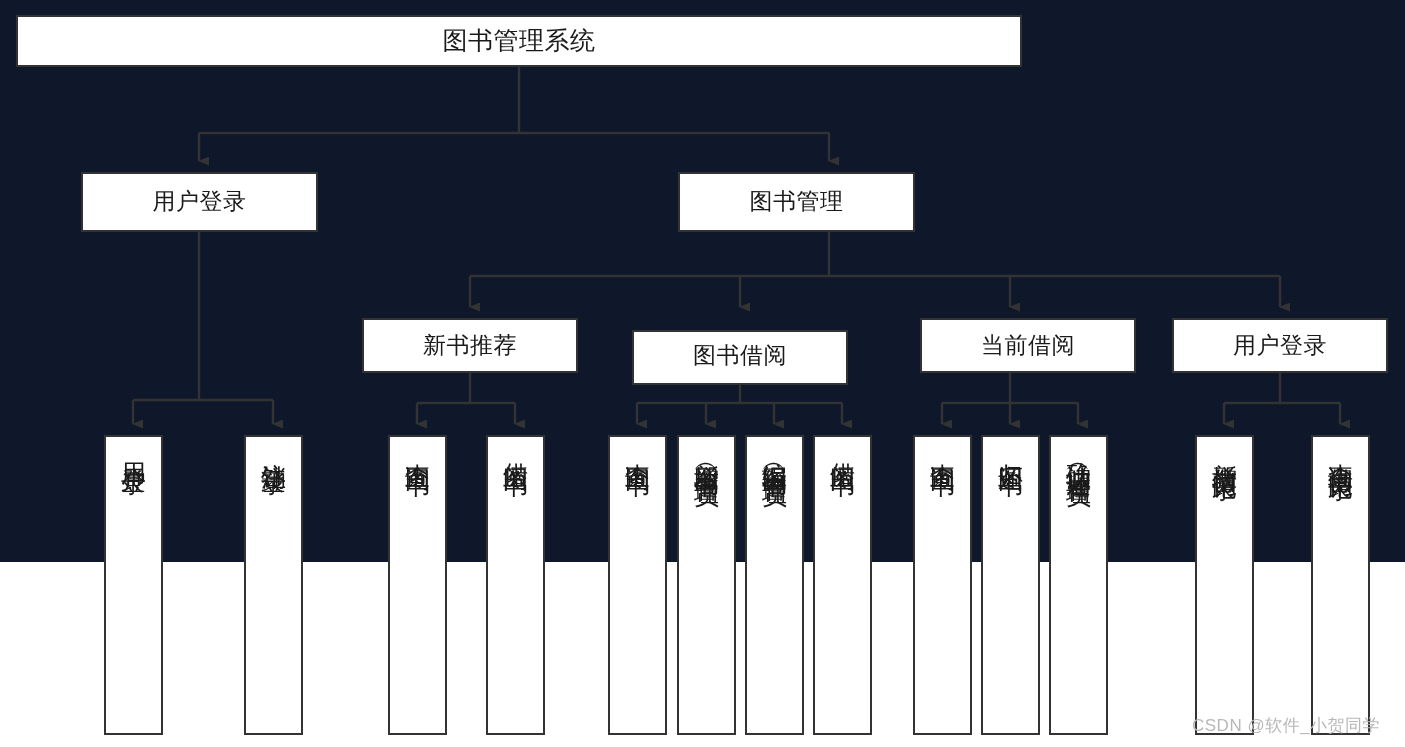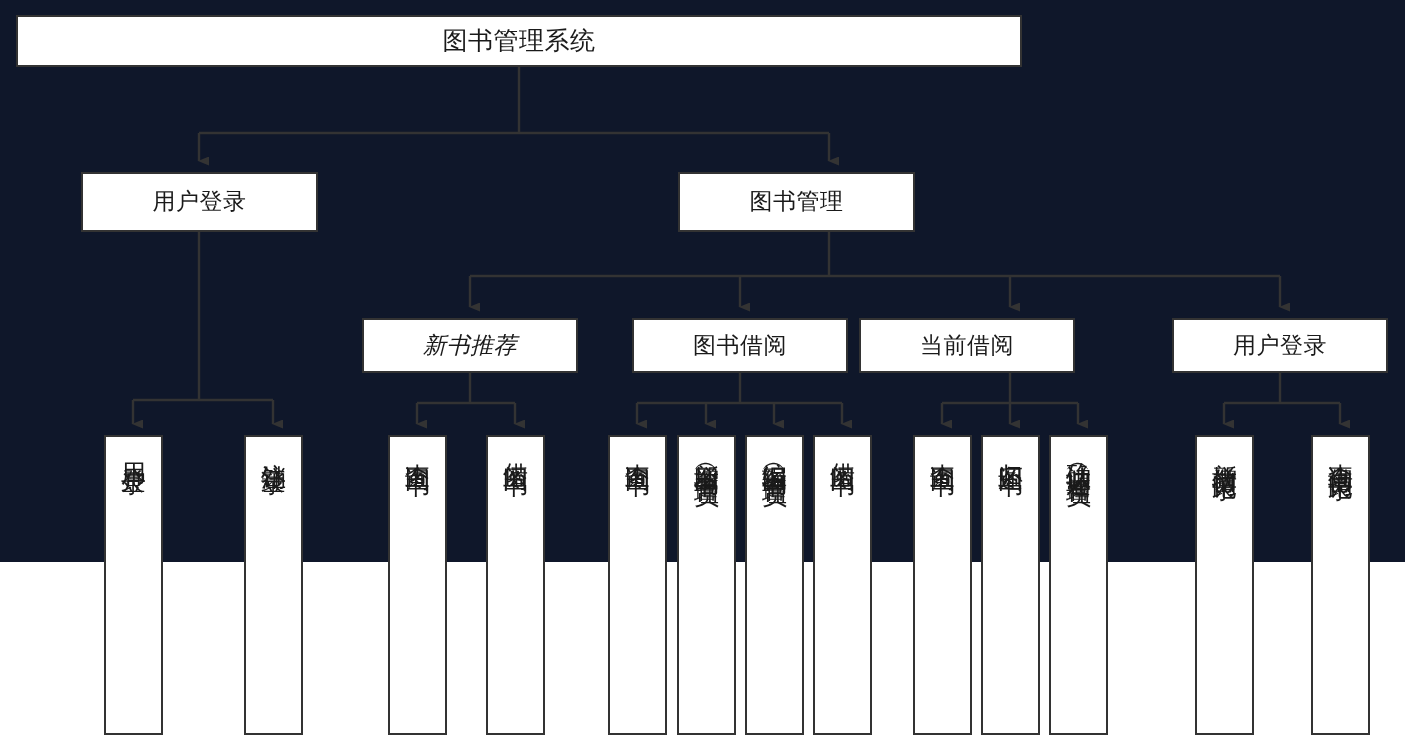--- a/index.html
+++ b/index.html
@@ -122,27 +122,27 @@
   <div id="nodes-layer">
       <div class="node-box horizontal root" style="left: 16px; top: 15px; width: 1006px; height: 52px;">
         <span class="node-label">图书管理系统</span>
       </div>
       <div class="node-box horizontal" style="left: 81px; top: 172px; width: 237px; height: 60px;">
         <span class="node-label">用户登录</span>
       </div>
       <div class="node-box horizontal" style="left: 678px; top: 172px; width: 237px; height: 60px;">
         <span class="node-label">图书管理</span>
       </div>
-      <div class="node-box horizontal" style="left: 362px; top: 318px; width: 216px; height: 55px; font-style: italic;">
+      <div class="node-box horizontal" style="left: 362px; top: 318px; width: 216px; height: 55px;">
         <span class="node-label">新书推荐</span>
       </div>
-      <div class="node-box horizontal" style="left: 632px; top: 318px; width: 216px; height: 55px;">
+      <div class="node-box horizontal" style="left: 632px; top: 330px; width: 216px; height: 55px; font-family: Liberation Mono, monospace;">
         <span class="node-label">图书借阅</span>
       </div>
-      <div class="node-box horizontal" style="left: 859px; top: 318px; width: 216px; height: 55px;">
+      <div class="node-box horizontal" style="left: 920px; top: 318px; width: 216px; height: 55px;">
         <span class="node-label">当前借阅</span>
       </div>
       <div class="node-box horizontal" style="left: 1172px; top: 318px; width: 216px; height: 55px;">
         <span class="node-label">用户登录</span>
       </div>
       <div class="node-box vertical" style="left: 104px; top: 435px; width: 59px; height: 300px;">
         <span class="node-label">用户登录</span>
       </div>
       <div class="node-box vertical" style="left: 244px; top: 435px; width: 59px; height: 300px;">
         <span class="node-label">注销登录</span>
@@ -175,14 +175,15 @@
         <span class="node-label">确认归还（管理员）</span>
       </div>
       <div class="node-box vertical" style="left: 1195px; top: 435px; width: 59px; height: 300px;">
         <span class="node-label">新增借阅记录</span>
       </div>
       <div class="node-box vertical" style="left: 1311px; top: 435px; width: 59px; height: 300px;">
         <span class="node-label">查询借阅记录</span>
       </div>
     </div>
 
+  <div class="watermark" style="left: 1192px; top: 714px;">CSDN @软件_小贺同学</div>
 
 </div>
 
 </body></html>

